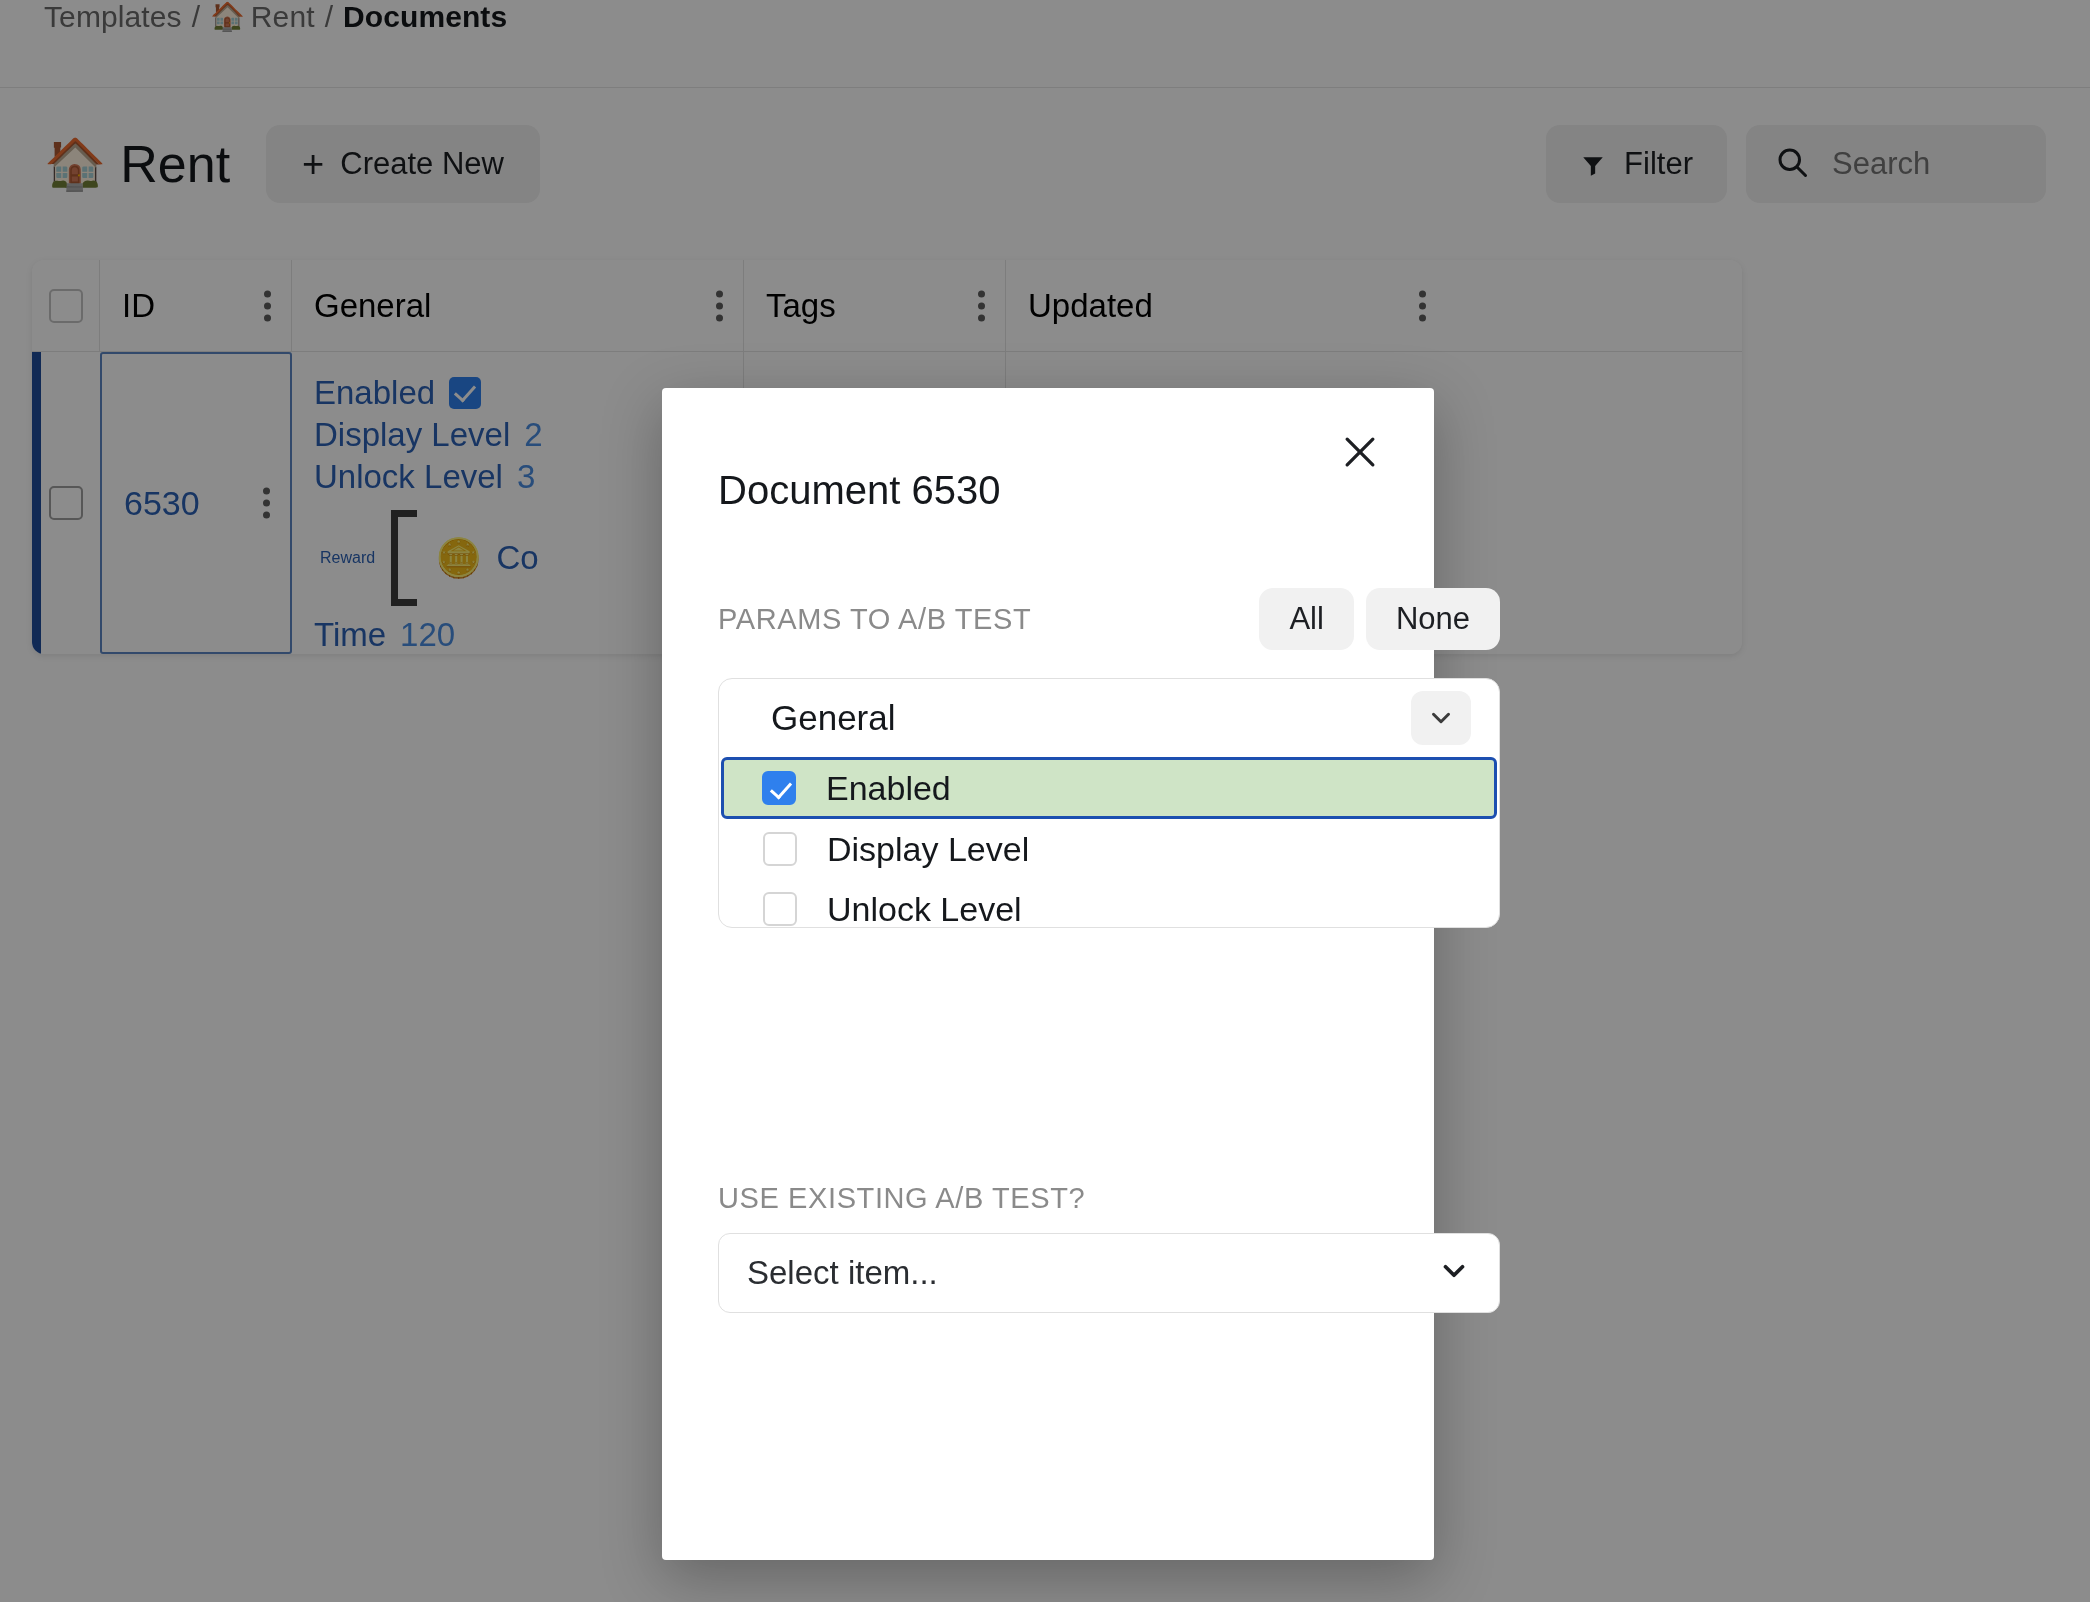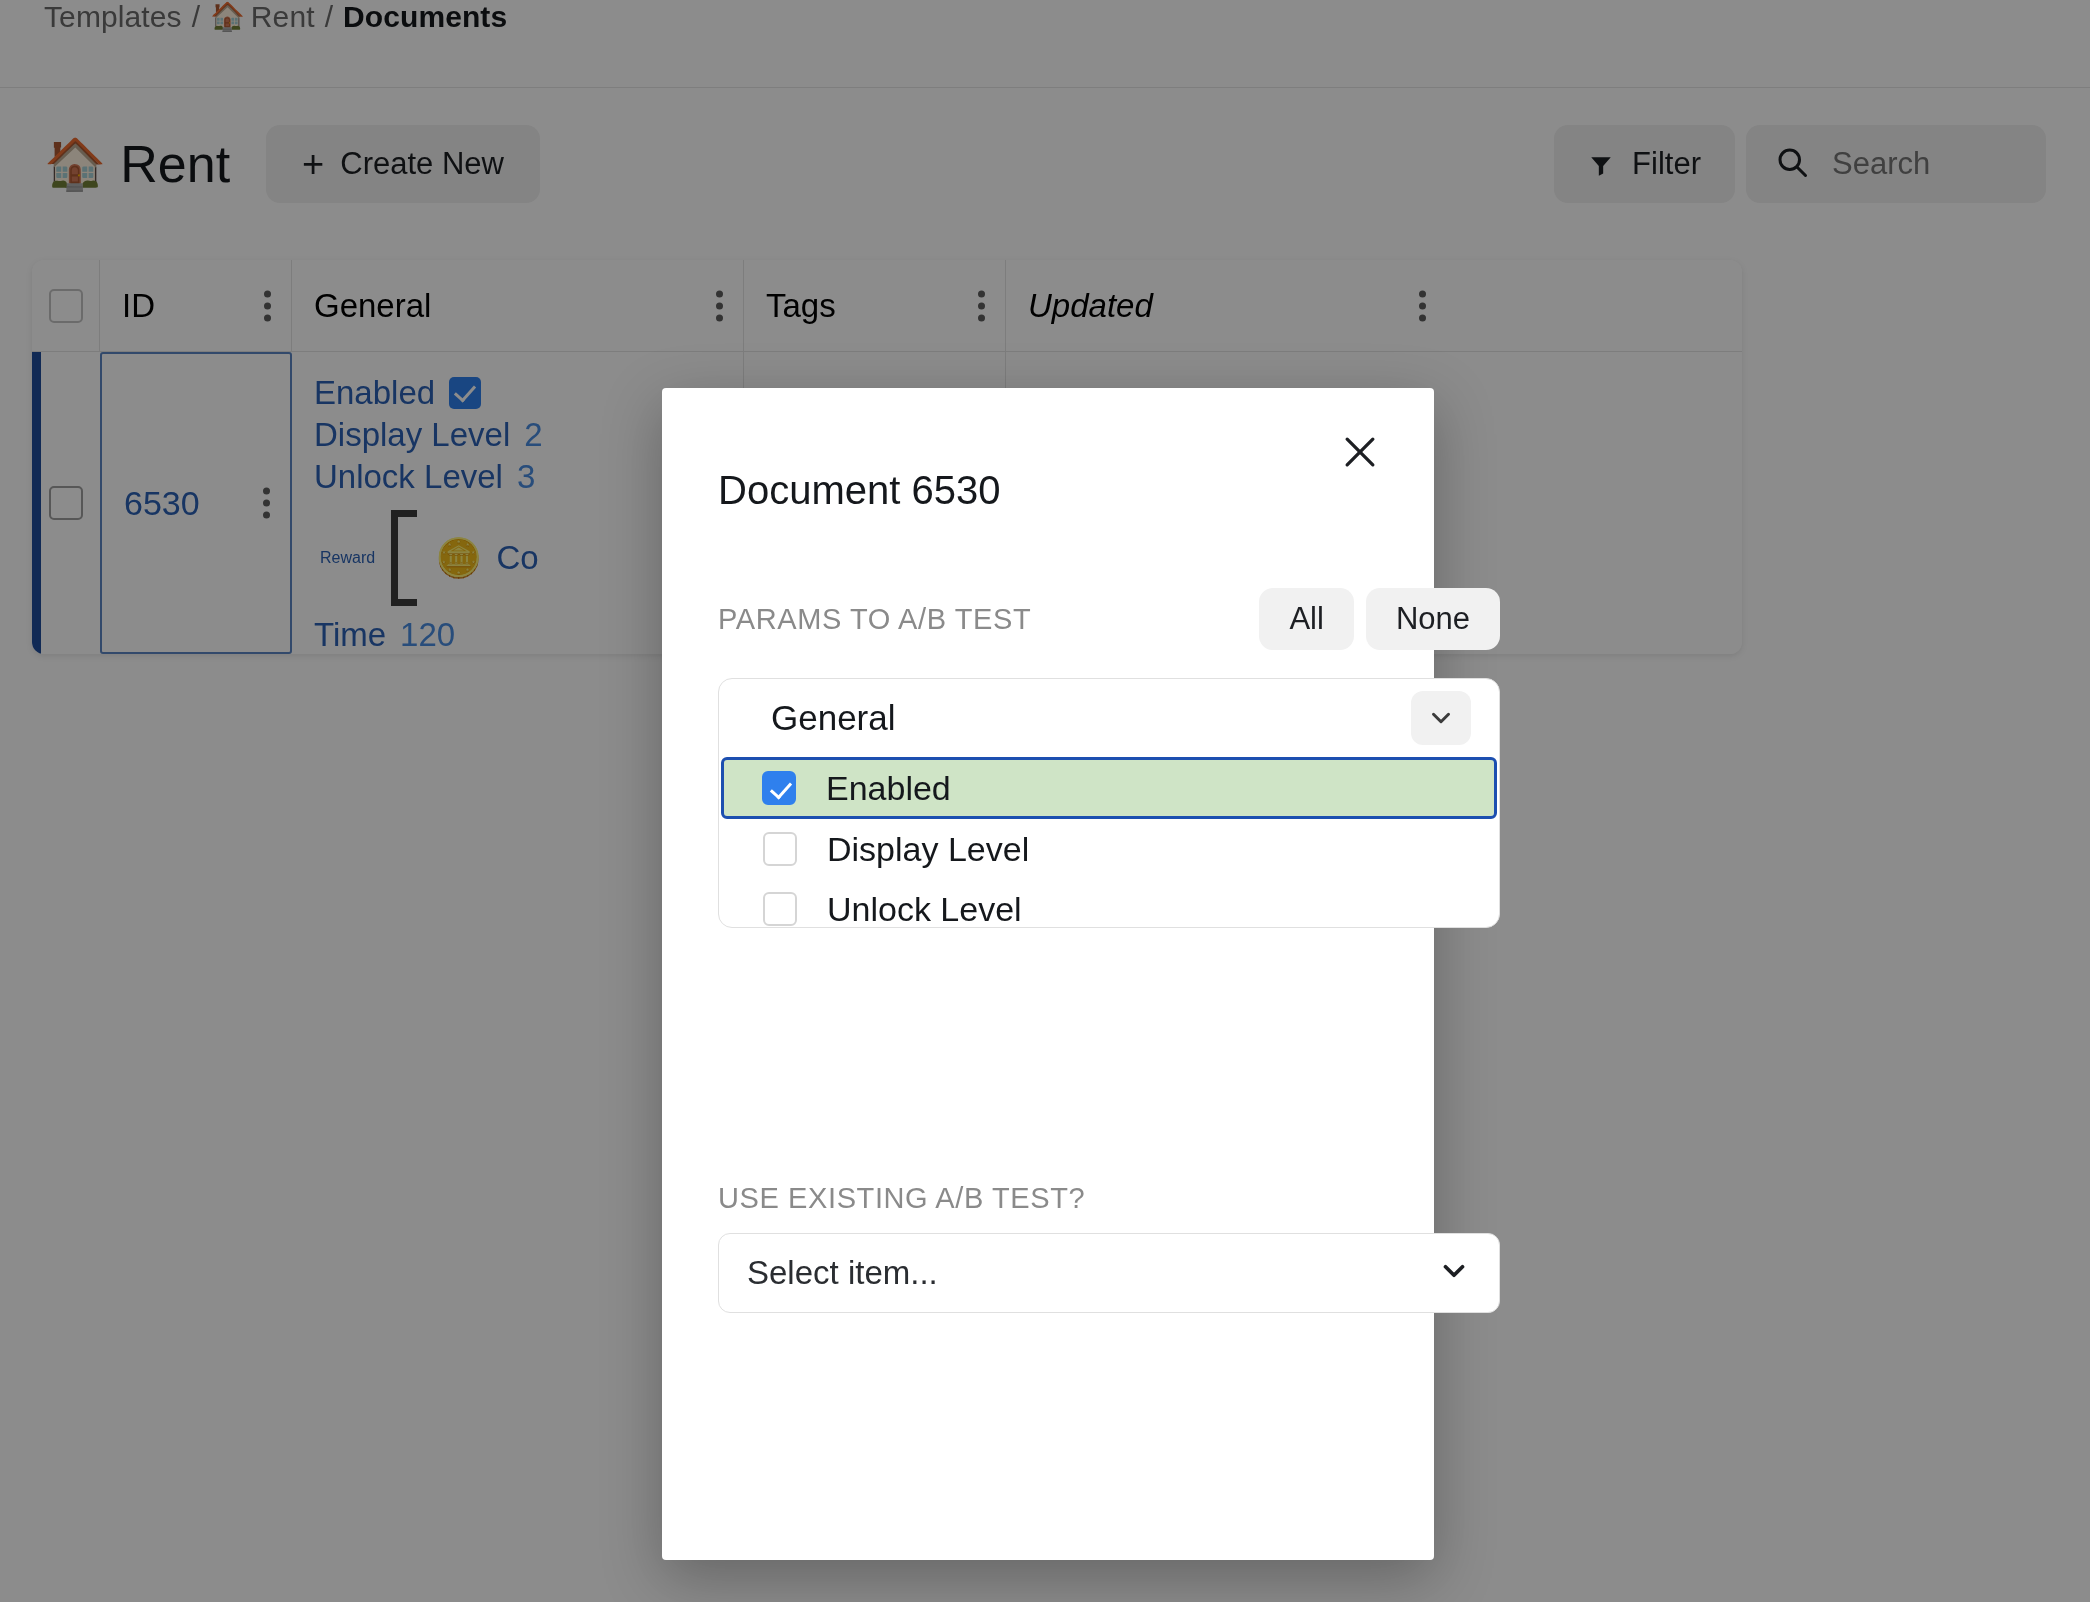--- a/index.html
+++ b/index.html
@@ -61,21 +61,21 @@
     background: #f0f0f0;
     border: none;
     display: flex; align-items: center;
     font-size: 31px; color: #1d1f23;
     font-family: "Liberation Sans", sans-serif;
     cursor: pointer;
   }
   #create-new-plus { font-size: 38px; margin-right: 16px; font-weight: 300; }
   #header-right {
     margin-left: auto;
-    display: flex; gap: 11px;
+    display: flex; gap: 19px;
   }
   #filter-button {
     height: 78px; padding: 0 34px;
     border-radius: 14px; background: #f0f0f0;
     border: none; display: flex; align-items: center;
     font-size: 31px; color: #1d1f23; cursor: pointer;
     font-family: "Liberation Sans", sans-serif;
   }
   .funnel-icon {
     width: 26px; height: 26px; margin-right: 18px;
@@ -114,21 +114,21 @@
     display: flex; align-items: center;
     border-right: 1px solid #e3e3e3;
     padding: 0 22px;
     position: relative;
   }
   .th-label { font-size: 33px; color: #000000; }
   .th.col-check { width: 68px; justify-content: center; padding: 0; }
   .th.col-id    { width: 192px; }
   .th.col-general { width: 452px; }
   .th.col-tags  { width: 262px; }
-  .th.col-updated { width: 440px; border-right: none; font-style: italic; }
+  .th.col-updated { width: 440px; border-right: none; }
   .kebab {
     position: absolute; right: 20px; top: 50%;
     transform: translateY(-50%);
     display: flex; flex-direction: column; gap: 5px;
   }
   .kebab i { width: 7px; height: 7px; border-radius: 50%; background: #5e5e5e; display: block; }
   .hdr-checkbox {
     width: 34px; height: 34px; border-radius: 5px;
     border: 2px solid #c4c4c4; background: transparent;
   }

